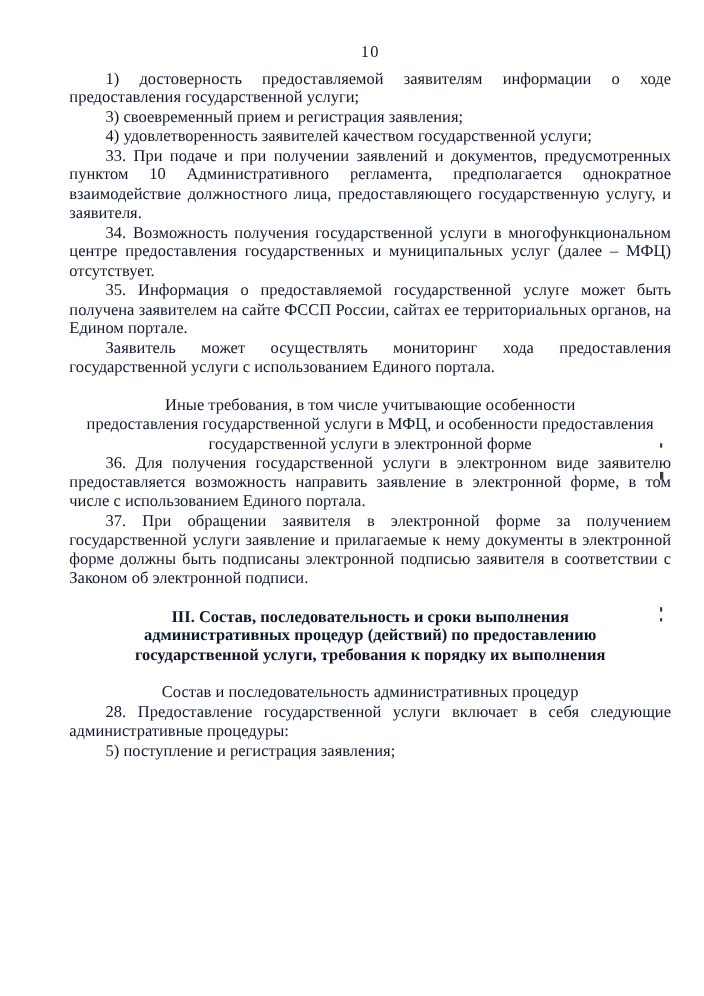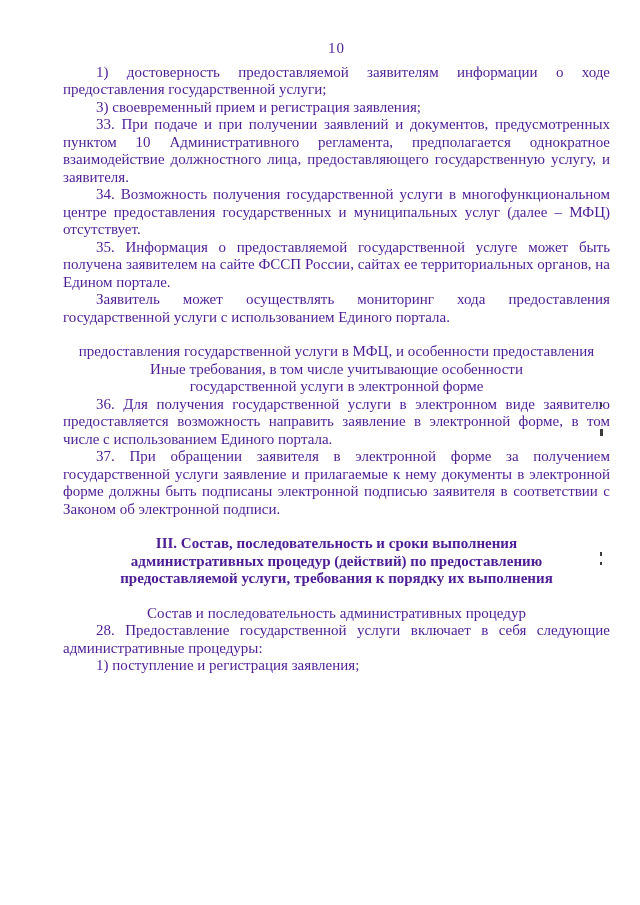--- a/index.html
+++ b/index.html
@@ -7,21 +7,21 @@
     padding: 0;
     background: #e8e8e8;
   }
   .page {
     position: relative;
     width: 640px;
     height: 905px;
     background: #ffffff;
     overflow: hidden;
     font-family: "Liberation Serif", "DejaVu Serif", serif;
-    color: #4c1d95;
+    color: #0f172a;
     box-sizing: border-box;
     padding: 40px 30px 0 63px;
     font-size: 15px;
     line-height: 17.5px;
   }
   .page-number {
     text-align: center;
     margin: 0 0 6px 0;
     
     letter-spacing: 1px;
@@ -58,43 +58,44 @@
 </style>
 </head>
 <body>
 
 <div class="page">
 
   <div class="page-number">10</div>
 
   <p class="body">1) достоверность предоставляемой заявителям информации о ходе предоставления государственной услуги;</p>
   <p class="body">3) своевременный прием и регистрация заявления;</p>
+  <p class="body">4) удовлетворенность заявителей качеством государственной услуги;</p>
   <p class="body">33. При подаче и при получении заявлений и документов, предусмотренных пунктом 10 Административного регламента, предполагается однократное взаимодействие должностного лица, предоставляющего государственную услугу, и заявителя.</p>
   <p class="body">34. Возможность получения государственной услуги в многофункциональном центре предоставления государственных и муниципальных услуг (далее – МФЦ) отсутствует.</p>
   <p class="body">35. Информация о предоставляемой государственной услуге может быть получена заявителем на сайте ФССП России, сайтах ее территориальных органов, на Едином портале.</p>
   <p class="body">Заявитель может осуществлять мониторинг хода предоставления государственной услуги с использованием Единого портала.</p>
 
   <div class="centered-heading">
+    <div>Иные требования, в том числе учитывающие особенности</div>
     <div>предоставления государственной услуги в МФЦ, и особенности предоставления</div>
-    <div>Иные требования, в том числе учитывающие особенности</div>
     <div>государственной услуги в электронной форме</div>
   </div>
 
   <p class="body gap-before">36. Для получения государственной услуги в электронном виде заявителю предоставляется возможность направить заявление в электронной форме, в том числе с использованием Единого портала.</p>
   <p class="body">37. При обращении заявителя в электронной форме за получением государственной услуги заявление и прилагаемые к нему документы в электронной форме должны быть подписаны электронной подписью заявителя в соответствии с Законом об электронной подписи.</p>
 
   <div class="centered-heading bold">
     <div>III. Состав, последовательность и сроки выполнения</div>
     <div>административных процедур (действий) по предоставлению</div>
-    <div>предоставляемой услуги, требования к порядку их выполнения</div>
+    <div>государственной услуги, требования к порядку их выполнения</div>
   </div>
 
   <div class="centered-heading">Состав и последовательность административных процедур</div>
 
   <p class="body gap-before">28. Предоставление государственной услуги включает в себя следующие административные процедуры:</p>
-  <p class="body">1) поступление и регистрация заявления;</p>
+  <p class="body">5) поступление и регистрация заявления;</p>
 
   <div class="speck s1"></div>
   <div class="speck s2"></div>
   <div class="speck s3"></div>
   <div class="speck s4"></div>
 
 </div>
 
 </body></html>

